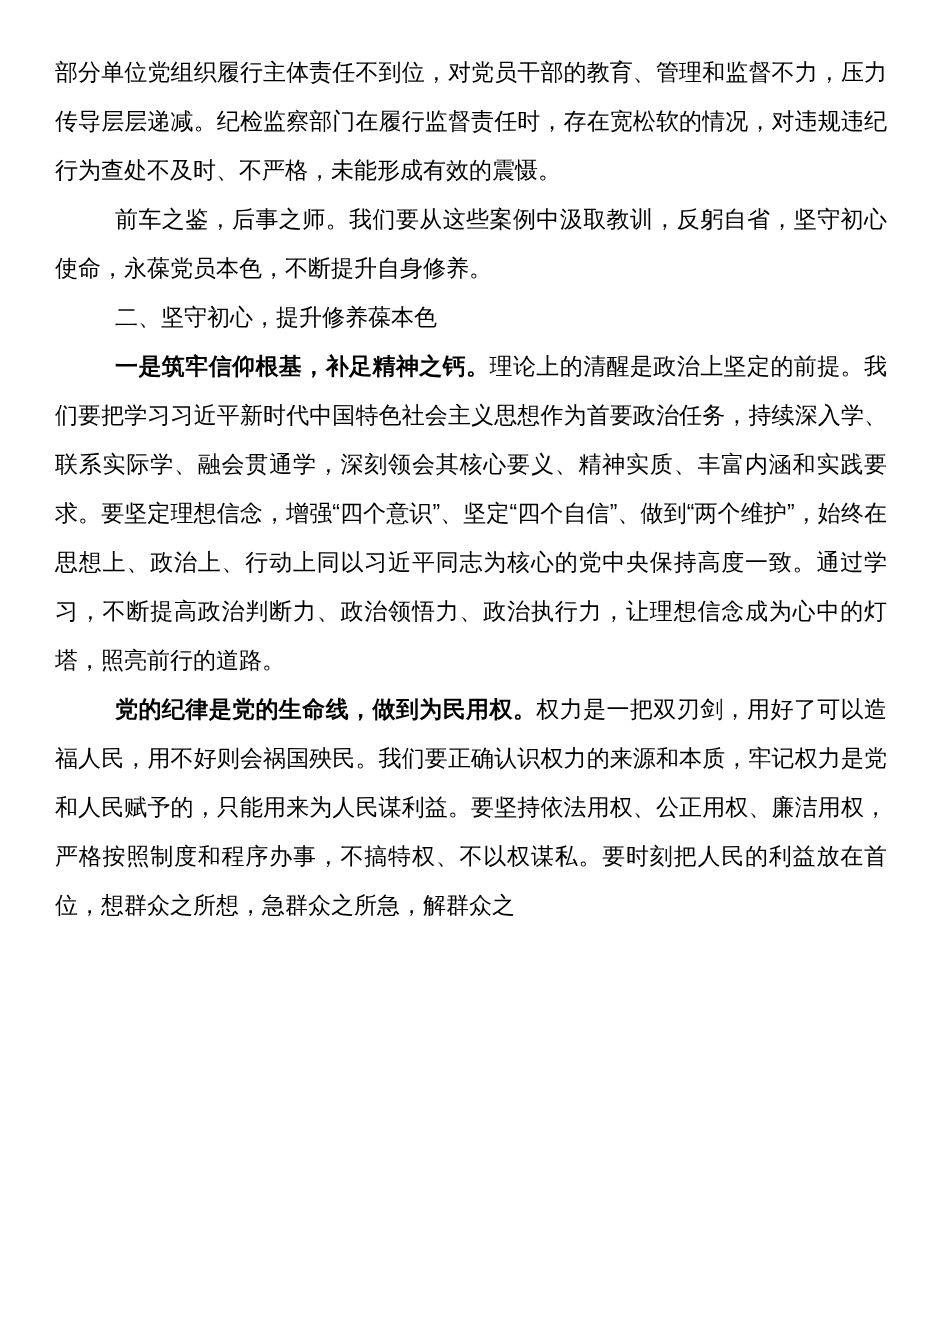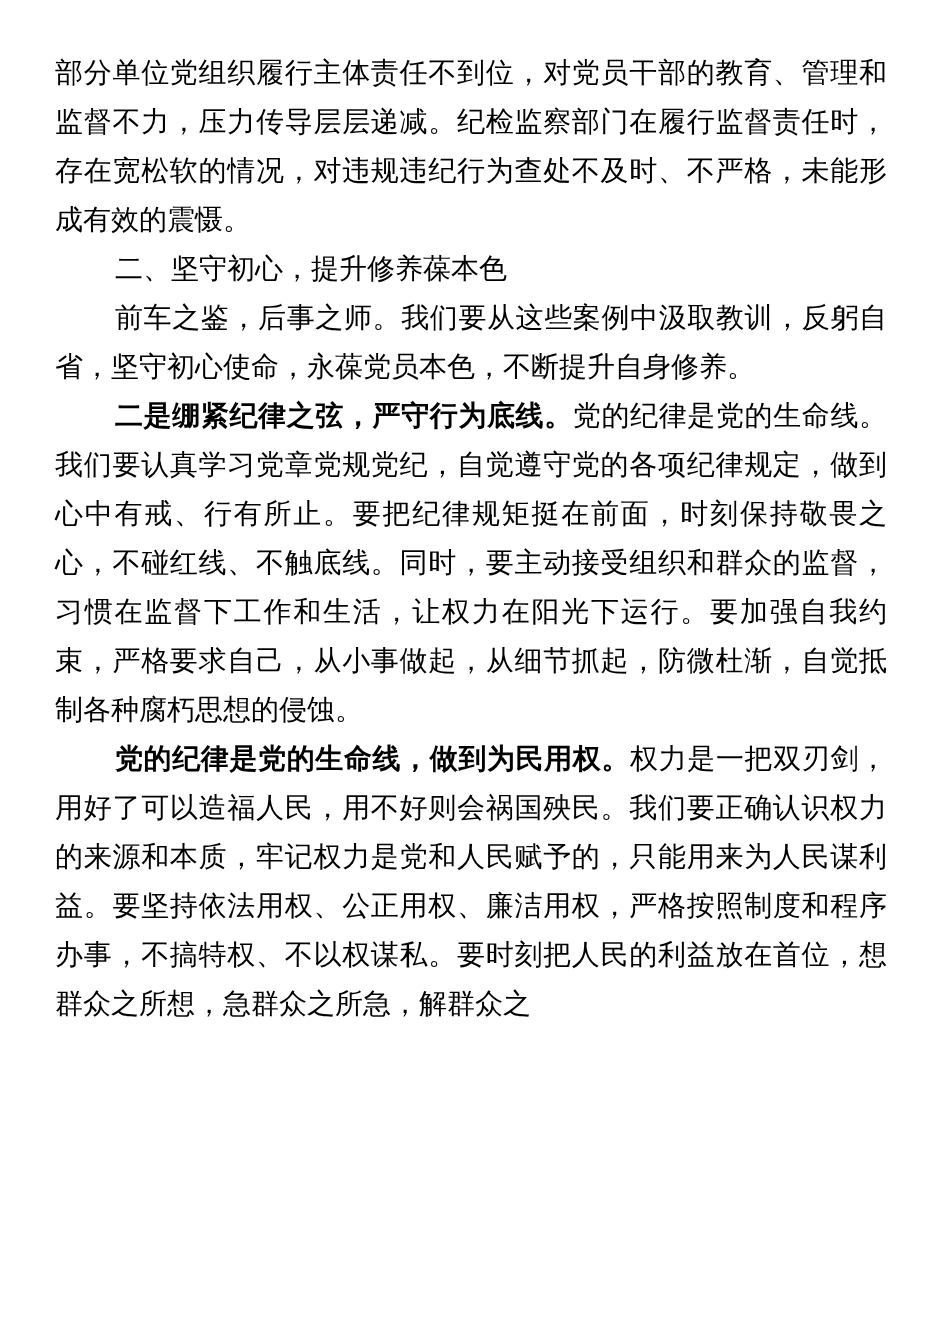--- a/index.html
+++ b/index.html
@@ -17,21 +17,21 @@
     box-sizing: border-box;
   }
   .doc-body {
     position: absolute;
     left: 55px;
     top: 48px;
     width: 832px;
   }
   .para {
     font-family: "Liberation Sans", "DejaVu Sans", sans-serif;
-    font-size: 28px;
+    font-size: 23px;
     line-height: 49px;
     color: #000000;
     text-align: justify;
     text-justify: inter-ideograph;
     margin: 0;
     padding: 0;
     letter-spacing: 0px;
     font-weight: 400;
     -webkit-font-smoothing: none;
   }
@@ -49,23 +49,23 @@
   }
 </style>
 </head>
 <body>
 
 <div class="page">
   <div class="doc-body">
 
     <p class="para noindent">部分单位党组织履行主体责任不到位，对党员干部的教育、管理和监督不力，压力传导层层递减。纪检监察部门在履行监督责任时，存在宽松软的情况，对违规违纪行为查处不及时、不严格，未能形成有效的震慑。</p>
 
+    <p class="para indent">前车之鉴，后事之师。我们要从这些案例中汲取教训，反躬自省，坚守初心使命，永葆党员本色，不断提升自身修养。</p>
+
     <p class="para indent sec-heading">二、坚守初心，提升修养葆本色</p>
 
-    <p class="para indent">前车之鉴，后事之师。我们要从这些案例中汲取教训，反躬自省，坚守初心使命，永葆党员本色，不断提升自身修养。</p>
+    <p class="para indent"><span class="runin">一是筑牢信仰根基，补足精神之钙。</span><span>理论上的清醒是政治上坚定的前提。我们要把学习习近平新时代中国特色社会主义思想作为首要政治任务，持续深入学、联系实际学、融会贯通学，深刻领会其核心要义、精神实质、丰富内涵和实践要求。要坚定理想信念，增强“四个意识”、坚定“四个自信”、做到“两个维护”，始终在思想上、政治上、行动上同以习近平同志为核心的党中央保持高度一致。通过学习，不断提高政治判断力、政治领悟力、政治执行力，让理想信念成为心中的灯塔，照亮前行的道路。</span></p>
 
-
-    <p class="para indent"><span class="runin">二是绷紧纪律之弦，严守行为底线。</span><span>党的纪律是党的生命线。我们要认真学习党章党规党纪，自觉遵守党的各项纪律规定，做到心中有戒、行有所止。要把纪律规矩挺在前面，时刻保持敬畏之心，不碰红线、不触底线。同时，要主动接受组织和群众的监督，习惯在监督下工作和生活，让权力在阳光下运行。要加强自我约束，严格要求自己，从小事做起，从细节抓起，防微杜渐，自觉抵制各种腐朽思想的侵蚀。</span></p>
 
     <p class="para indent"><span class="runin">党的纪律是党的生命线，做到为民用权。</span><span>权力是一把双刃剑，用好了可以造福人民，用不好则会祸国殃民。我们要正确认识权力的来源和本质，牢记权力是党和人民赋予的，只能用来为人民谋利益。要坚持依法用权、公正用权、廉洁用权，严格按照制度和程序办事，不搞特权、不以权谋私。要时刻把人民的利益放在首位，想群众之所想，急群众之所急，解群众之</span></p>
 
   </div>
 </div>
 
 </body></html>

